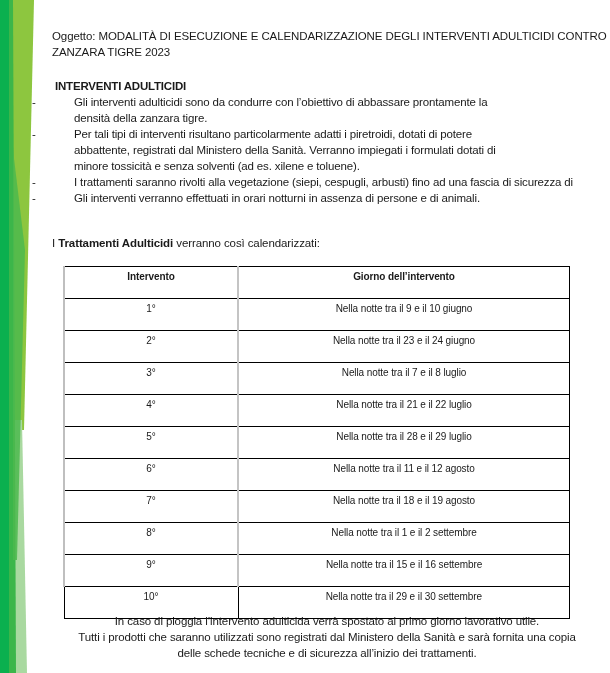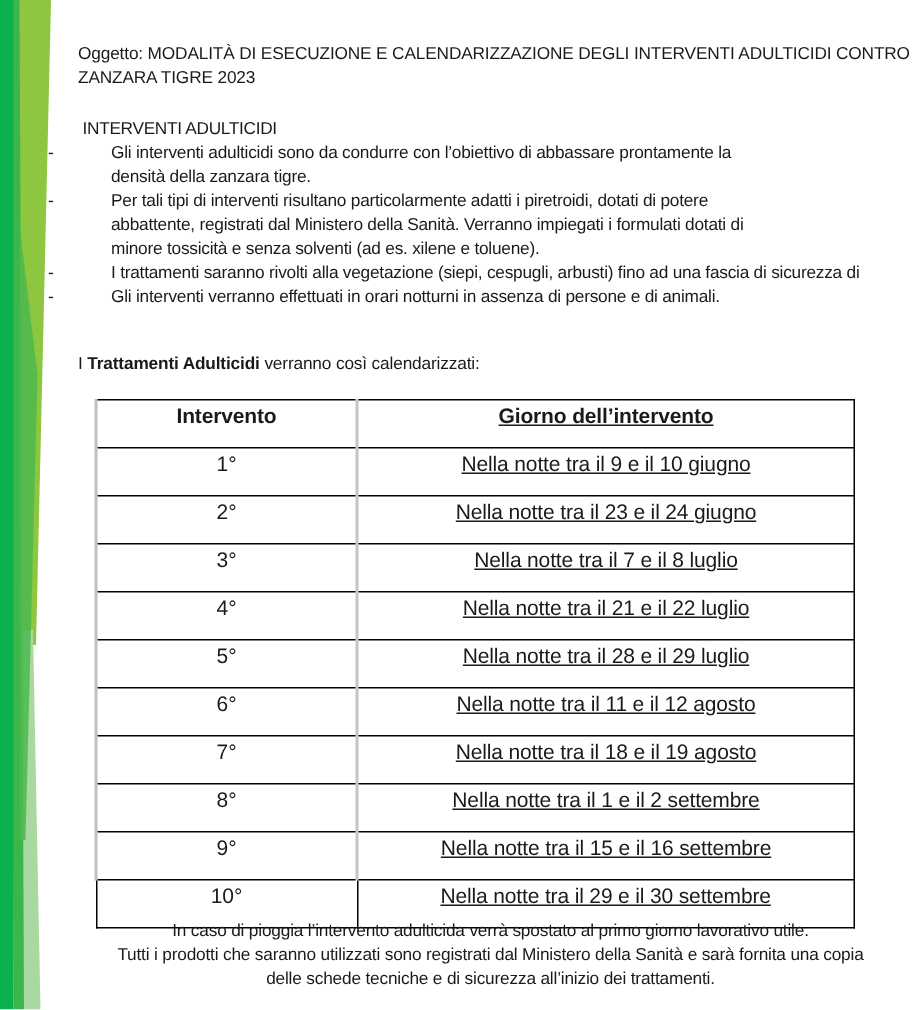--- a/index.html
+++ b/index.html
@@ -32,21 +32,21 @@
     .subject {
       position: absolute;
       left: 52px; top: 28px;
       width: 548px;
       line-height: 16px;
       letter-spacing: -0.1px;
     }
     .section-heading {
       position: absolute;
       left: 55px; top: 78px;
-      font-weight: normal;
+      font-weight: bold;
       line-height: 16px;
       letter-spacing: -0.2px;
     }
     .bullets {
       position: absolute;
       left: 0; top: 94px;
       width: 610px;
       margin: 0; padding: 0;
       list-style: none;
     }
@@ -76,36 +76,35 @@
       left: 63px; top: 266px;
       width: 507px;
       border-collapse: collapse;
       table-layout: fixed;
     }
     .schedule th, .schedule td {
       height: 29px;
       padding: 0;
       vertical-align: top;
       text-align: center;
-      font-size: 14px;
+      font-size: 10px;
       line-height: 16px;
       padding-top: 2px;
       border-top: 1.5px solid #000;
       border-bottom: 1.5px solid #000;
     }
     .schedule th { font-weight: bold; letter-spacing: -0.1px; }
     .schedule td { font-weight: normal; letter-spacing: -0.1px; }
     .schedule .c1 {
       width: 172px;
       border-left: 2px solid #bfbfbf;
       border-right: 2px solid #c4c4c4;
     }
     .schedule .c2 {
       border-right: 1.5px solid #000;
-      text-decoration: underline;
     }
     .schedule tr.last .c1 {
       border-left: 1.5px solid #000;
       border-right: 1.5px solid #000;
       text-align: center;
     }
 
     .footer {
       position: absolute;
       left: 52px; top: 613px;

